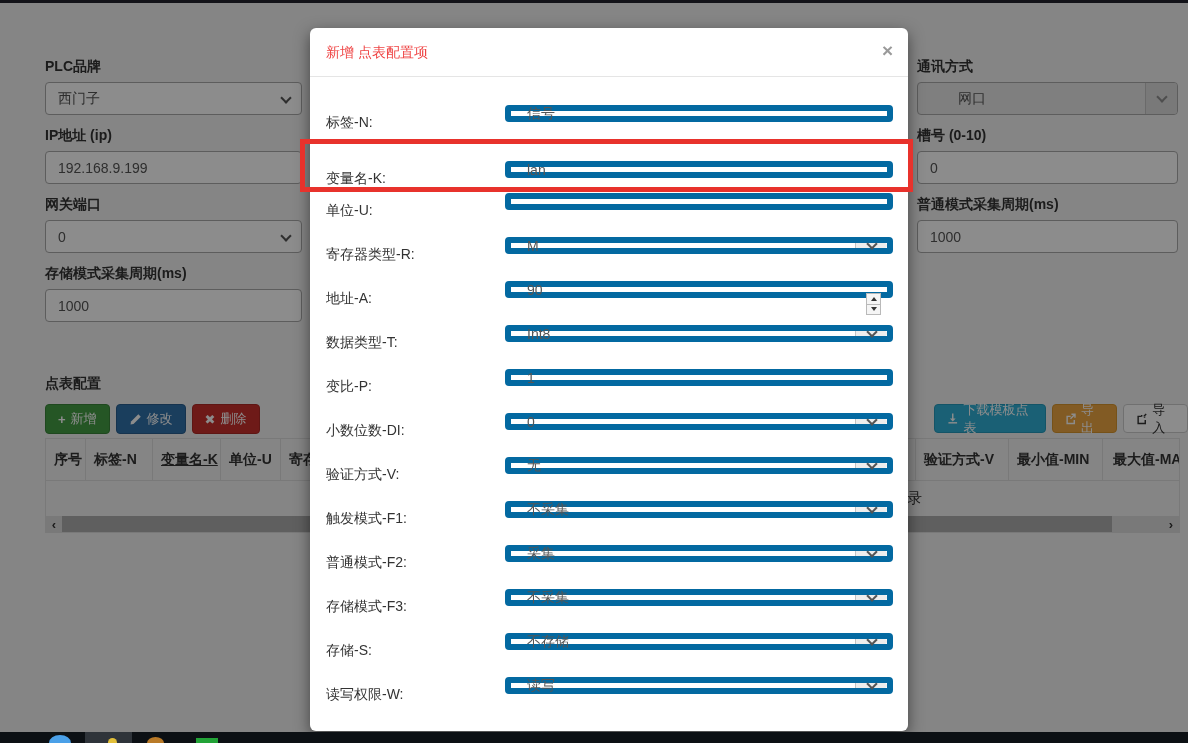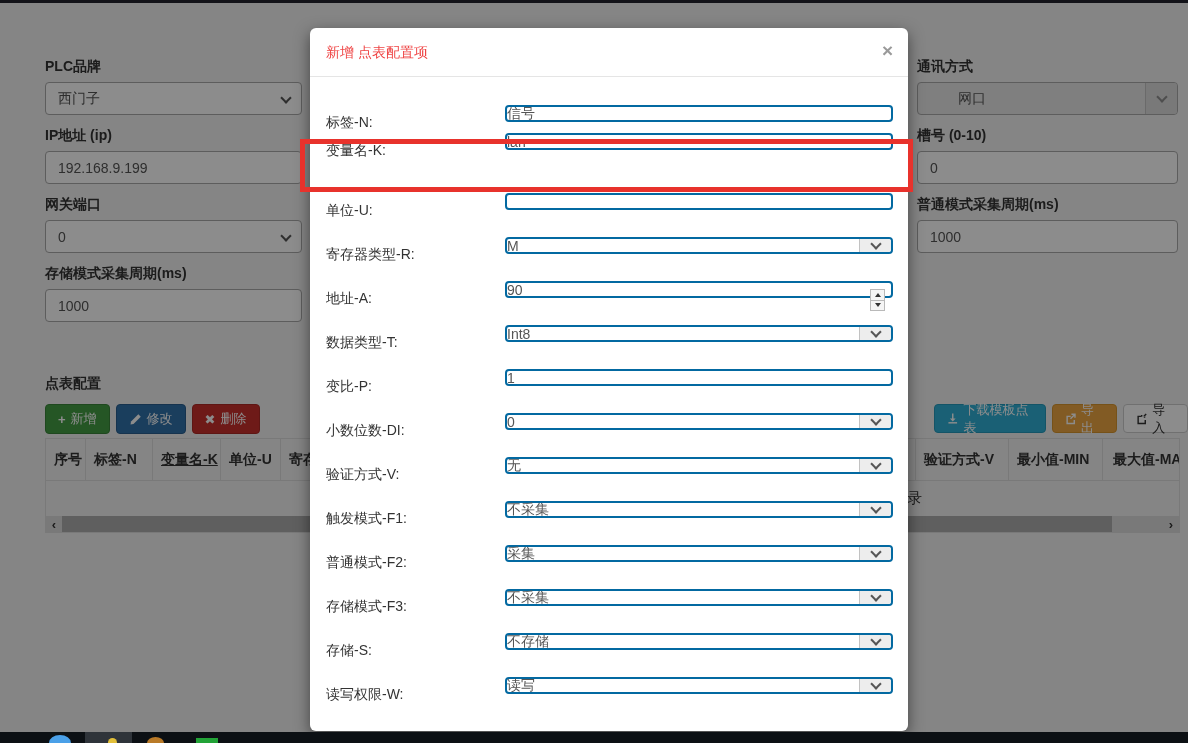--- a/index.html
+++ b/index.html
@@ -61,22 +61,22 @@
 
   
   .modal { position:absolute; left:310px; top:28px; width:598px; height:703px; background:#fff;
            border-radius:6px; box-shadow:0 5px 15px rgba(0,0,0,.5); z-index:20; }
   .mhead { position:relative; height:49px; border-bottom:1px solid #e5e5e5; }
   .mtitle { position:absolute; left:16px; top:16px; font-size:14px; color:#ef4444; }
   .mclose { position:absolute; right:15px; top:12px; font-size:19px; font-weight:bold; color:#9a9a9a; cursor:pointer; }
   .mrow { position:absolute; left:16px; width:566px; height:34px; }
   .mlabel { position:absolute; left:0; top:0; height:34px; line-height:34px; font-size:14px; color:#333; }
   .mctl { position:absolute; left:179px; width:388px; height:17px; background:#fff;
-          border:2px solid #0369a1; border-radius:4px; font-size:14px; color:#555;
-          display:flex; align-items:center; padding-left:0; }
+          border:6px solid #0369a1; border-radius:4px; font-size:14px; color:#555;
+          display:flex; align-items:center; padding-left:16px; }
   .mctl input { border:none; outline:none; background:transparent; font:inherit; color:inherit; width:100%; }
   .spin { position:absolute; right:6px; top:6px; width:15px; height:22px; border:1px solid #b9b9b9;
           display:flex; flex-direction:column; background:#f5f5f5; }
   .spin .up, .spin .dn { flex:1; display:flex; align-items:center; justify-content:center; }
   .spin .up { border-bottom:1px solid #b9b9b9; }
   .tri-up { width:0; height:0; border-left:3px solid transparent; border-right:3px solid transparent; border-bottom:4px solid #333; }
   .tri-dn { width:0; height:0; border-left:3px solid transparent; border-right:3px solid transparent; border-top:4px solid #333; }
 
   
   .red-box { position:absolute; left:300px; top:139px; width:613px; height:53px;
@@ -218,21 +218,21 @@
       <div class="mclose">×</div>
     </div>
 
     <div class="mrow" style="top:77px;">
       <div class="mlabel">标签-N:</div>
       <div class="mctl">
           <input value="信号" style="">
         </div>
     </div>
 
-    <div class="mrow" style="top:105px;">
+    <div class="mrow" style="top:133px;">
       <div class="mlabel">变量名-K:</div>
       <div class="mctl">
           <input value="lan" style="">
         </div>
     </div>
 
     <div class="mrow" style="top:165px;">
       <div class="mlabel">单位-U:</div>
       <div class="mctl">
           <input value="" style="">

